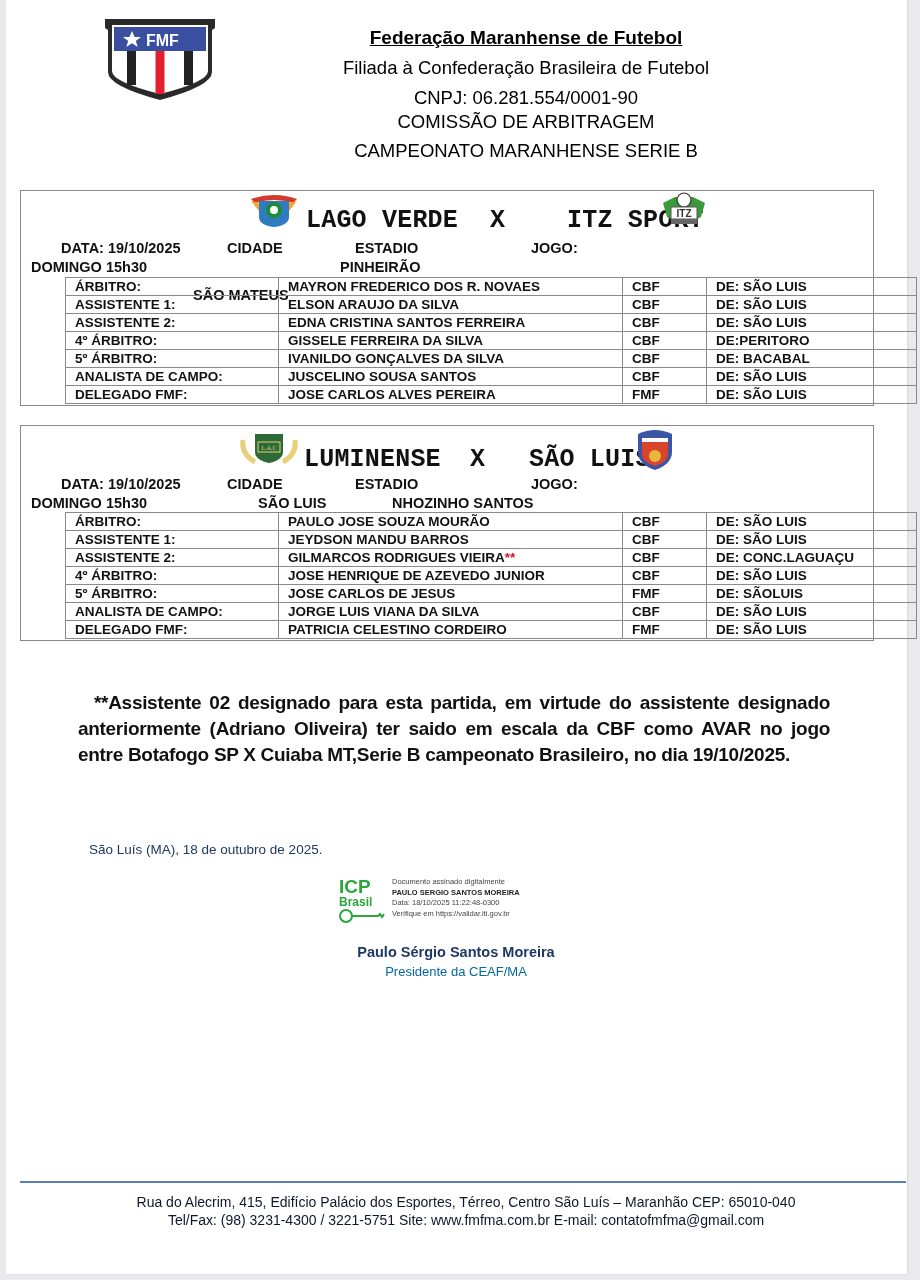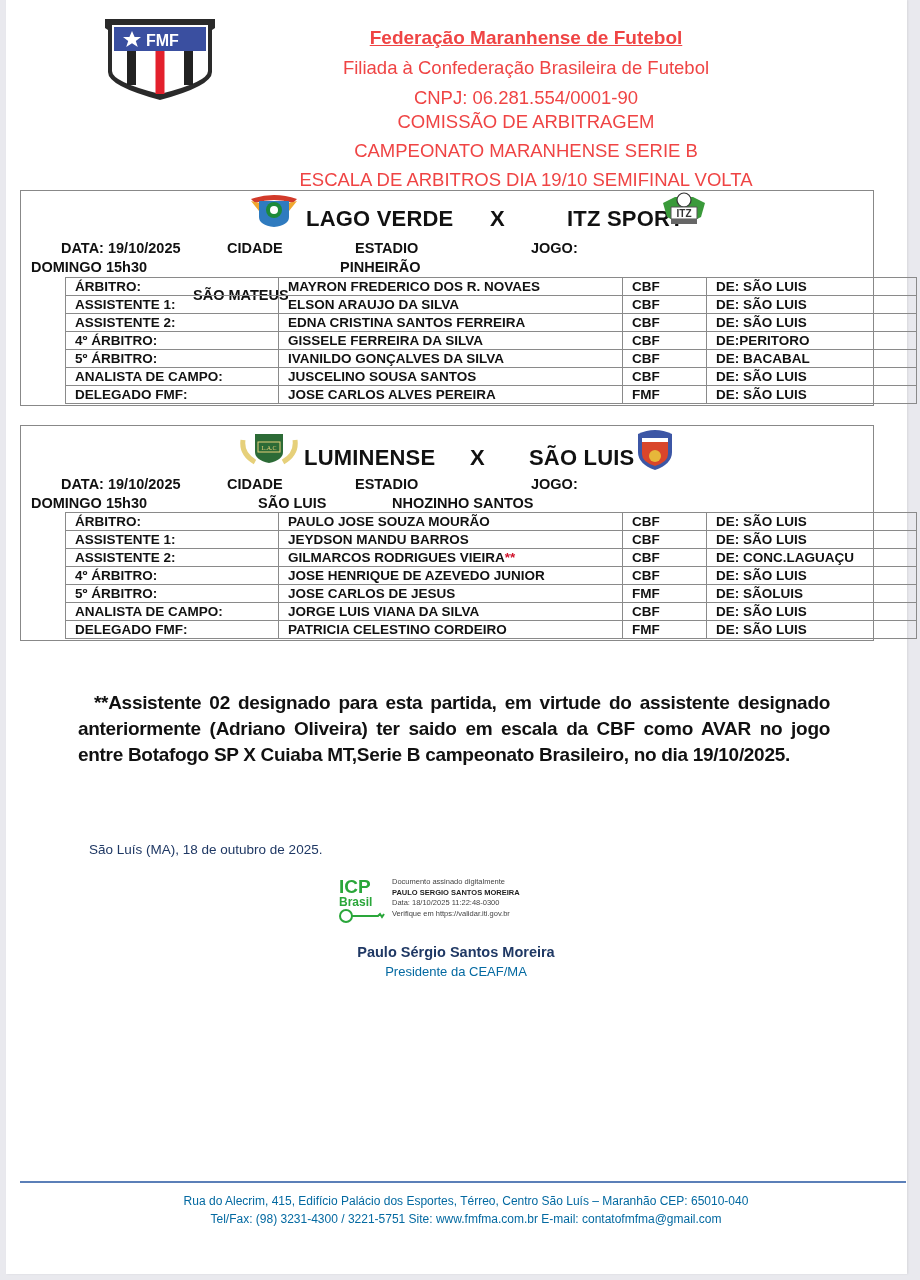--- a/index.html
+++ b/index.html
@@ -5,27 +5,27 @@
   html, body { margin:0; padding:0; }
   body {
     width:920px; height:1280px; background:#e9e9ee; position:relative; overflow:hidden;
     font-family:"Liberation Sans", sans-serif; color:#111;
   }
   .page {
     position:absolute; left:6px; top:0; width:901px; height:1274px; background:#fff;
     box-shadow: 1px 0 2px rgba(0,0,0,0.08);
   }
   .logo-fmf { position:absolute; left:96px; top:16px; width:116px; height:86px; }
-  .h-line { position:absolute; left:214px; width:612px; text-align:center; font-size:18.5px; color:#ef4444; }
+  .h-line { position:absolute; left:214px; width:612px; text-align:center; font-size:18.5px; color:#000000; }
 
   .match-box {
     position:absolute; left:14px; width:852px; border:1.5px solid #888; background:#fff;
   }
   .match-title {
-    position:absolute; font-family:Liberation Sans, sans-serif; font-weight:bold; font-size:22px; letter-spacing:0.2px;
+    position:absolute; font-family:Liberation Mono, monospace; font-weight:bold; font-size:25px; letter-spacing:0.2px;
   }
   .meta { position:absolute; font-weight:bold; font-size:14.5px; }
   table.ref {
     position:absolute; left:0; border-collapse:collapse; width:852px; font-weight:bold; font-size:13.5px;margin-left:44px;
   }
   table.ref td {
     border:1.3px solid #8a8a8a; padding:0 0 0 9px; height:17px; line-height:16px; white-space:nowrap;
   }
   table.ref td.c1 { width:203px; }
   table.ref td.c2 { width:334px; }
@@ -37,21 +37,21 @@
     text-align:justify; font-family:"Liberation Sans", sans-serif; letter-spacing:-0.3px;
   }
   .note .indent { display:inline-block; width:16px; }
   .place { position:absolute; left:83px; top:842px; font-size:13.5px; color:#1f3864; }
   .icp { position:absolute; left:332px; top:876px; }
   .icp-text { position:absolute; left:386px; top:877px; font-size:7.5px; line-height:10.5px; color:#444; }
   .icp-text .n { font-weight:bold; color:#222; }
   .sig-name { position:absolute; left:320px; top:944px; width:260px; text-align:center; font-weight:bold; font-size:14.5px; color:#1f3864; }
   .sig-role { position:absolute; left:320px; top:964px; width:260px; text-align:center; font-size:13px; color:#0369a1; }
   .foot-line { position:absolute; left:14px; top:1181px; width:886px; height:2px; background:#5b7fb8; }
-  .foot { position:absolute; left:40px; width:840px; text-align:center; font-size:12px; color:#0369a1; }
+  .foot { position:absolute; left:40px; width:840px; text-align:center; font-size:14px; color:#0f172a; }
 </style>
 </head>
 <body>
 
 <div class="page">
 
   <svg class="logo-fmf" viewBox="0 0 116 86">
     <path d="M3 3 H113 V12 L110 14 V56 Q110 70 58 84 Q6 70 6 56 V14 L3 12 Z" fill="#2a2a2a"></path>
     <path d="M10 9 H106 V55 Q106 66 58 78 Q10 66 10 55 Z" fill="#fff"></path>
     <rect x="12" y="11" width="92" height="24" fill="#3a4fa0"></rect>
@@ -60,21 +60,20 @@
     <rect x="25" y="35" width="9" height="34" fill="#222"></rect>
     <rect x="53.5" y="35" width="9" height="43" fill="#e3202c"></rect>
     <rect x="82" y="35" width="9" height="34" fill="#222"></rect>
   </svg>
 
   <div class="h-line" style="top:27px;font-weight:bold;font-size:19px;text-decoration:underline;">Federação Maranhense de Futebol</div>
   <div class="h-line" style="top:57px;">Filiada à Confederação Brasileira de Futebol</div>
   <div class="h-line" style="top:87px;">CNPJ: 06.281.554/0001-90</div>
   <div class="h-line" style="top:111px;">COMISSÃO DE ARBITRAGEM</div>
   <div class="h-line" style="top:140px;">CAMPEONATO MARANHENSE SERIE B</div>
-  <div class="h-line" style="top:169px;">ESCALA DE ARBITROS DIA 19/10 SEMIFINAL VOLTA</div>
 
   <div class="match-box" style="top:190px;height:214px;">
     <svg style="position:absolute;left:226px;top:2px;" width="54" height="34" viewBox="0 0 54 34">
       <path d="M4 6 Q27 -2 50 6 L46 10 Q27 4 8 10 Z" fill="#d23a2a"></path>
       <path d="M12 8 H42 V24 Q42 32 27 34 Q12 32 12 24 Z" fill="#2f7bbf"></path>
       <circle cx="27" cy="17" r="8" fill="#1d8a3a"></circle>
       <circle cx="27" cy="17" r="4" fill="#fff"></circle>
       <path d="M4 8 L12 10 L12 18 Z M50 8 L42 10 L42 18 Z" fill="#f0a830"></path>
     </svg>
     <div class="match-title" style="left:285px;top:15px;">LAGO VERDE</div>

